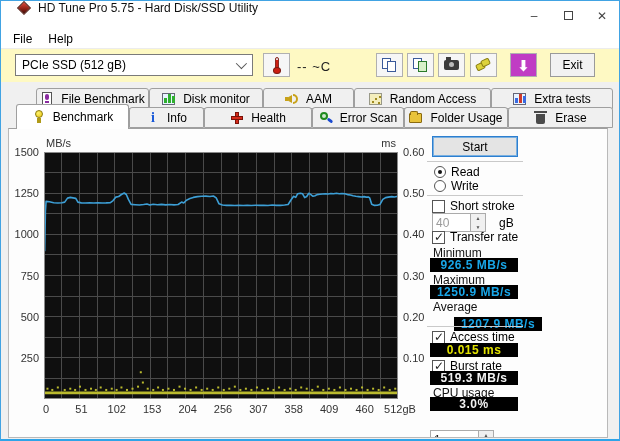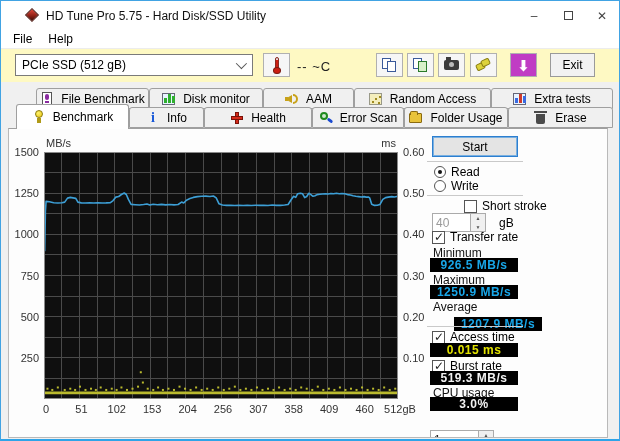--- a/index.html
+++ b/index.html
@@ -3,21 +3,21 @@
 <meta charset="utf-8">
 <style>
   * { margin:0; padding:0; box-sizing:border-box; }
   html,body { width:620px; height:441px; }
   body { font-family:"Liberation Sans","DejaVu Sans",sans-serif; font-size:12px; color:#000; }
   .window { position:relative; width:620px; height:441px; background:#f0f0f0;
             border:1px solid #41a3e3; border-bottom:2px solid #2ea4e8; overflow:hidden; }
 
   
   .titlebar { position:absolute; left:0; top:0; width:100%; height:29px; background:#ffffff;
-              display:flex; align-items:center; padding-left:24px; }
+              display:flex; align-items:flex-start; padding-left:16px; }
   .app-icon { width:15px; height:15px; margin-right:6px; position:relative; }
   .app-icon .diamond { position:absolute; left:2px; top:2px; width:10px; height:10px;
                        transform:rotate(45deg); background:linear-gradient(135deg,#e0483a 0%,#8a1f14 60%,#3a0d08 100%);
                        border:1px solid #4a120a; }
   .title-text { font-size:12px; color:#111; }
   .win-controls { position:absolute; right:0; top:0; height:29px; display:flex; }
   .win-btn { width:34px; height:29px; display:flex; align-items:center; justify-content:center;
              color:#444; font-size:12px; }
   .win-btn .sq { width:9px; height:9px; border:1px solid #444; }
 
@@ -430,21 +430,21 @@
     <div class="radio-row" style="left:425px;top:36px;">
       <span class="radio sel"></span>
       <span>Read</span>
     </div>
     <div class="radio-row" style="left:425px;top:50px;">
       <span class="radio"></span>
       <span>Write</span>
     </div>
     <div class="sep" style="top:66px;"></div>
 
-    <div class="check-row" style="left:423px;top:70px;margin-left:32px;">
+    <div class="check-row" style="left:423px;top:70px;">
       <span class="cbx"></span>
       <span>Short stroke</span>
     </div>
     <div class="spin" style="left:423px;top:84px;">
       <span class="val">40</span>
       <span class="btns">
           <div>▲</div>
           <div>▼</div>
         </span>
     </div>

